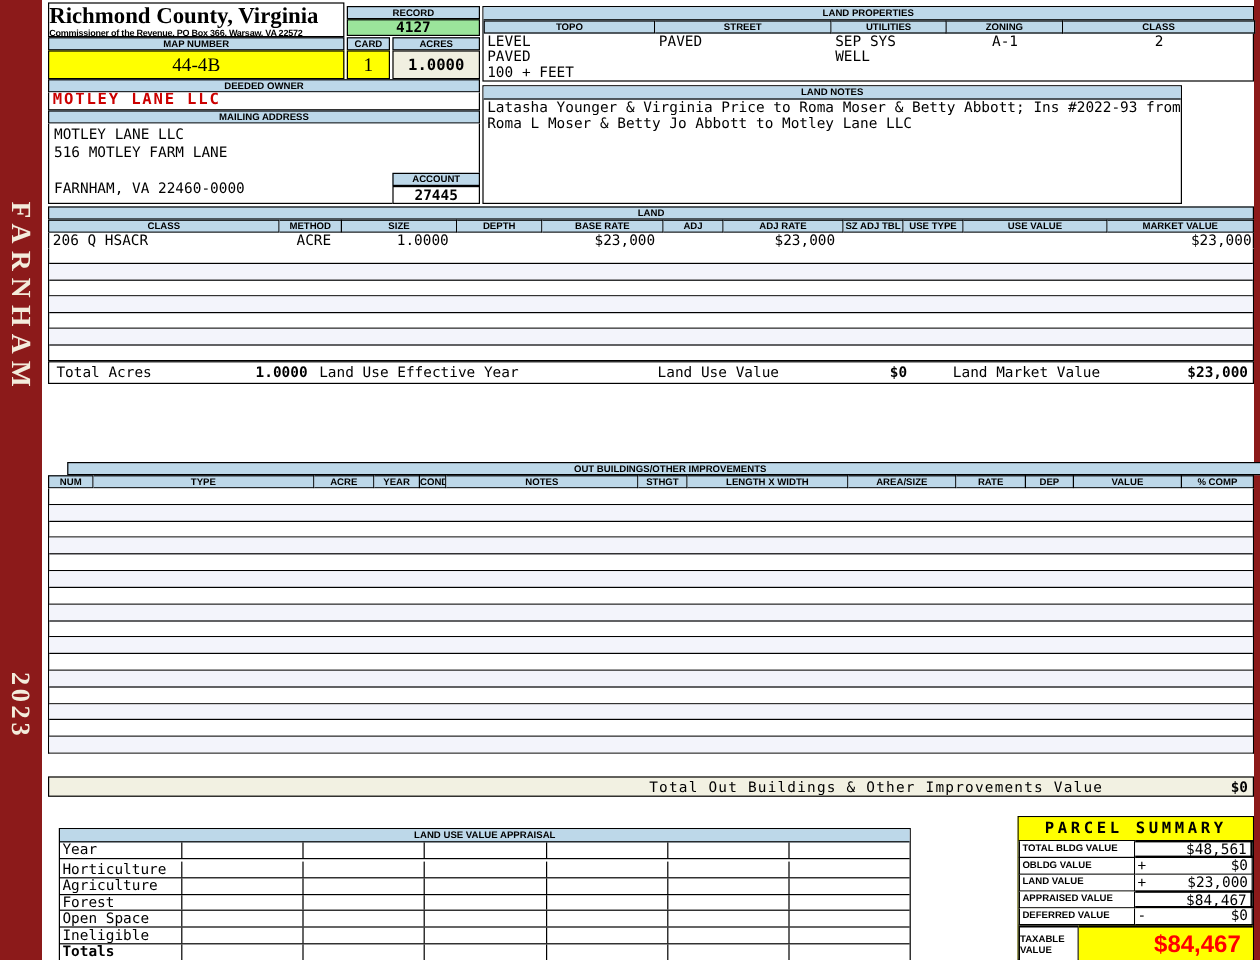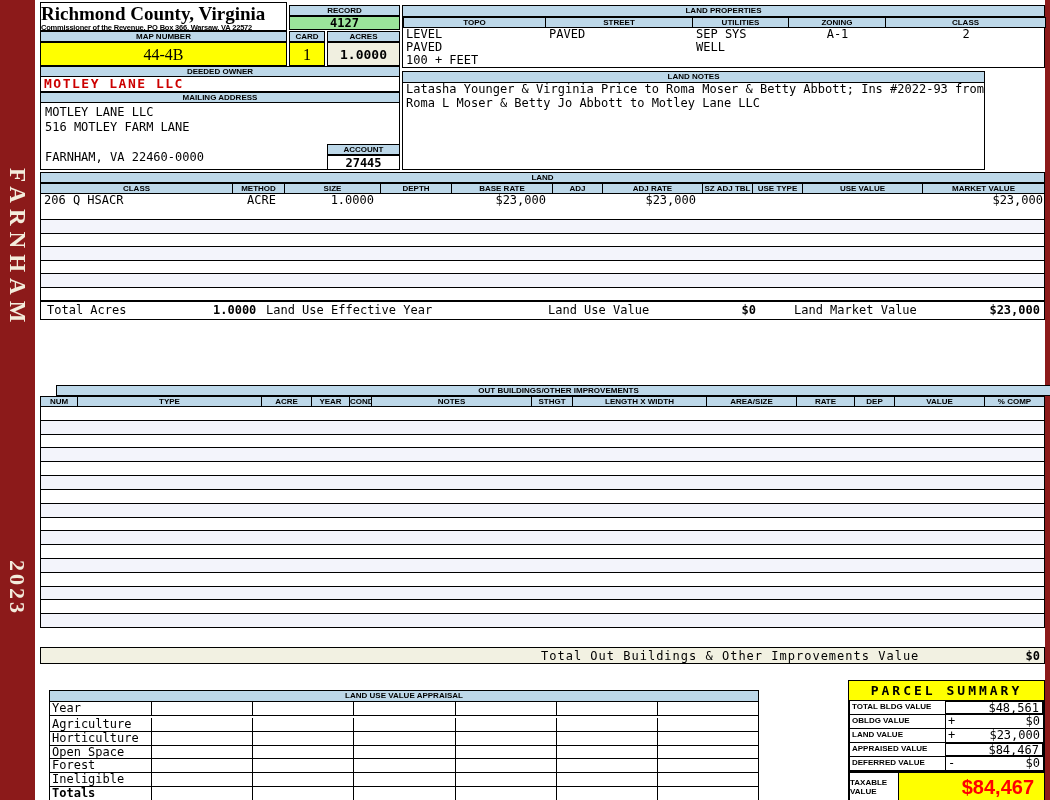--- a/index.html
+++ b/index.html
@@ -242,48 +242,48 @@
       <div class="lu-row first">
         <div class="lu-label mono" style="width: 102px;">Year</div>
         <div class="lu-cell"></div>
         <div class="lu-cell"></div>
         <div class="lu-cell"></div>
         <div class="lu-cell"></div>
         <div class="lu-cell"></div>
         <div class="lu-cell"></div>
       </div>
       <div class="lu-row">
+        <div class="lu-label mono" style="width: 102px;">Horticulture</div>
+        <div class="lu-cell"></div>
+        <div class="lu-cell"></div>
+        <div class="lu-cell"></div>
+        <div class="lu-cell"></div>
+        <div class="lu-cell"></div>
+        <div class="lu-cell"></div>
+      </div>
+      <div class="lu-row">
         <div class="lu-label mono" style="width: 102px;">Agriculture</div>
         <div class="lu-cell"></div>
         <div class="lu-cell"></div>
         <div class="lu-cell"></div>
         <div class="lu-cell"></div>
         <div class="lu-cell"></div>
         <div class="lu-cell"></div>
       </div>
       <div class="lu-row">
-        <div class="lu-label mono" style="width: 102px;">Horticulture</div>
+        <div class="lu-label mono" style="width: 102px;">Forest</div>
         <div class="lu-cell"></div>
         <div class="lu-cell"></div>
         <div class="lu-cell"></div>
         <div class="lu-cell"></div>
         <div class="lu-cell"></div>
         <div class="lu-cell"></div>
       </div>
       <div class="lu-row">
         <div class="lu-label mono" style="width: 102px;">Open Space</div>
-        <div class="lu-cell"></div>
-        <div class="lu-cell"></div>
-        <div class="lu-cell"></div>
-        <div class="lu-cell"></div>
-        <div class="lu-cell"></div>
-        <div class="lu-cell"></div>
-      </div>
-      <div class="lu-row">
-        <div class="lu-label mono" style="width: 102px;">Forest</div>
         <div class="lu-cell"></div>
         <div class="lu-cell"></div>
         <div class="lu-cell"></div>
         <div class="lu-cell"></div>
         <div class="lu-cell"></div>
         <div class="lu-cell"></div>
       </div>
       <div class="lu-row">
         <div class="lu-label mono" style="width: 102px;">Ineligible</div>
         <div class="lu-cell"></div>

